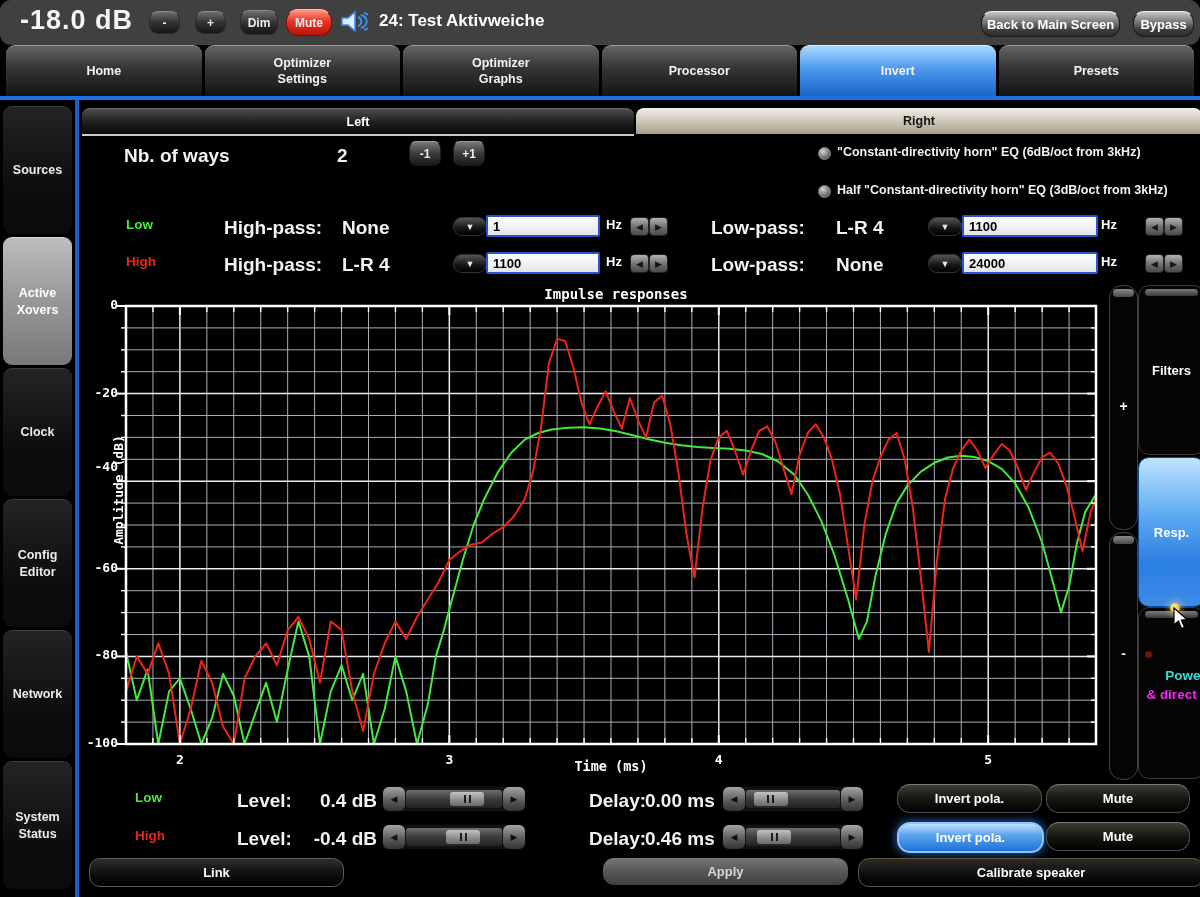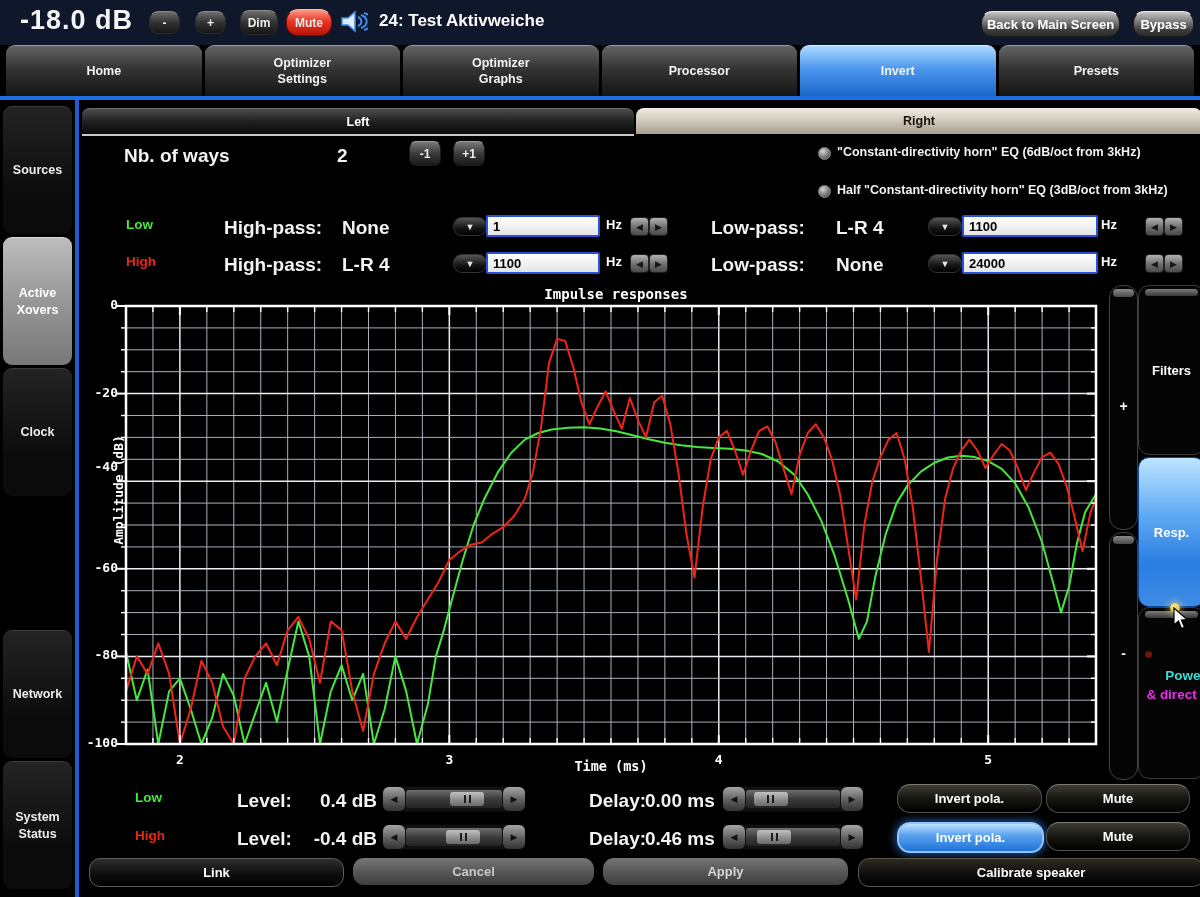--- a/index.html
+++ b/index.html
@@ -1,21 +1,21 @@
 <!DOCTYPE html>
 <html><head>
 <meta charset="utf-8">
 <style>
   html,body{margin:0;padding:0;background:#000;}
   body{width:1200px;height:897px;position:relative;overflow:hidden;
        font-family:"Liberation Sans",sans-serif;color:#fff;-webkit-font-smoothing:antialiased;}
   .abs{position:absolute;}
 
   
-  #topbar{position:absolute;top:0;left:0;width:1200px;height:45px;background:#0f172a;}
+  #topbar{position:absolute;top:0;left:0;width:1200px;height:45px;background:#404040;border-radius:11px;}
   .vol{left:20px;top:5px;font-size:27px;font-weight:600;color:#f5f5f5;letter-spacing:1px;}
   .tb-btn{display:flex;align-items:center;justify-content:center;font-weight:bold;font-size:12px;
           color:#eee;border-radius:9px;border:1px solid #2a2a2a;border-top-color:#8a8a8a;
           background:linear-gradient(#6e6e6e,#343434 48%,#161616);cursor:default;}
   #btn-minus{left:149px;top:11px;width:29px;height:21px;}
   #btn-plus{left:195px;top:11px;width:29px;height:21px;}
   #btn-dim{left:240px;top:10px;width:36px;height:23px;}
   #btn-mute{left:286px;top:9px;width:44px;height:25px;border-radius:12px;
             background:linear-gradient(#ff9a88,#ea3424 45%,#b81408);border:1px solid #7a0c04;border-top-color:#ffb8a8;}
   #spk{left:340px;top:10px;}
@@ -200,20 +200,21 @@
   <div class="tab">
       <span>Presets</span>
     </div>
 </div>
 <div id="blueline"></div>
 
 <div id="sidebar">
   <div class="side-btn" style="top:6px">Sources</div>
   <div class="side-btn active" style="top:137px">Active Xovers</div>
   <div class="side-btn" style="top:268px">Clock</div>
+  <div class="side-btn" style="top:399px">Config Editor</div>
   <div class="side-btn" style="top:530px">Network</div>
   <div class="side-btn" style="top:661px">System Status</div>
 </div>
 
 <div id="content">
 
   <div class="chan-tab" id="chan-left">Left</div>
   <div class="chan-tab" id="chan-right">Right</div>
 
   <div class="abs lbl" id="ways-label">Nb. of ways</div>
@@ -539,16 +540,15 @@
             <i></i>
           </div>
       </div>
       <div class="sl-btn r">▶</div>
     </div>
     <div class="pill-btn inv active">Invert pola.</div>
     <div class="pill-btn mut">Mute</div>
   </div>
 
   <div class="foot-btn" id="btn-link">Link</div>
-  <div class="foot-btn" id="btn-cancel">Cancel</div>
   <div class="foot-btn" id="btn-apply">Apply</div>
   <div class="foot-btn" id="btn-cal">Calibrate speaker</div>
 </div>
 
 </body></html>

